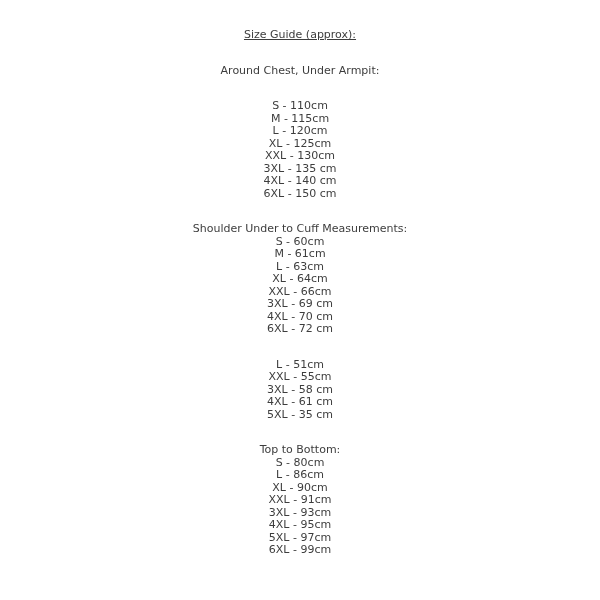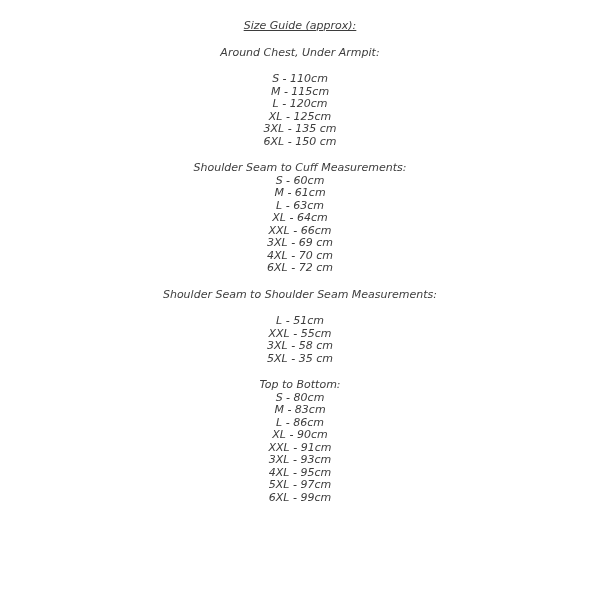--- a/index.html
+++ b/index.html
@@ -15,22 +15,21 @@
     font-size: 11px;
     line-height: 12.5px;
     color: #3d3d3d;
     text-align: center;
     -webkit-font-smoothing: antialiased;
   }
   .doc {
     padding-top: 6px;
   }
   .doc p {
-    margin: 14px 0;
-    font-style: italic;
+    margin: 23px 0;
   }
   .title-text {
     text-decoration: underline;
   }
   .line {
     display: block;
   }
 </style>
 </head>
 <body>
@@ -41,47 +40,46 @@
   </p>
   <div id="sections">
       <p>
         <span class="line">Around Chest, Under Armpit:</span>
       </p>
       <p>
         <span class="line">S - 110cm</span>
         <span class="line">M - 115cm</span>
         <span class="line">L - 120cm</span>
         <span class="line">XL - 125cm</span>
+        <span class="line">XXL - 130cm</span>
         <span class="line">3XL - 135 cm</span>
+        <span class="line">4XL - 140 cm</span>
         <span class="line">6XL - 150 cm</span>
       </p>
       <p>
-        <span class="line">Shoulder Seam to Cuff Measurements:</span>
+        <span class="line">Shoulder Under to Cuff Measurements:</span>
         <span class="line">S - 60cm</span>
         <span class="line">M - 61cm</span>
         <span class="line">L - 63cm</span>
         <span class="line">XL - 64cm</span>
         <span class="line">XXL - 66cm</span>
         <span class="line">3XL - 69 cm</span>
         <span class="line">4XL - 70 cm</span>
         <span class="line">6XL - 72 cm</span>
       </p>
       <p>
-        <span class="line">Shoulder Seam to Shoulder Seam Measurements:</span>
-      </p>
-      <p>
         <span class="line">L - 51cm</span>
         <span class="line">XXL - 55cm</span>
         <span class="line">3XL - 58 cm</span>
+        <span class="line">4XL - 61 cm</span>
         <span class="line">5XL - 35 cm</span>
       </p>
       <p>
         <span class="line">Top to Bottom:</span>
         <span class="line">S - 80cm</span>
-        <span class="line">M - 83cm</span>
         <span class="line">L - 86cm</span>
         <span class="line">XL - 90cm</span>
         <span class="line">XXL - 91cm</span>
         <span class="line">3XL - 93cm</span>
         <span class="line">4XL - 95cm</span>
         <span class="line">5XL - 97cm</span>
         <span class="line">6XL - 99cm</span>
       </p>
     </div>
 </main>

